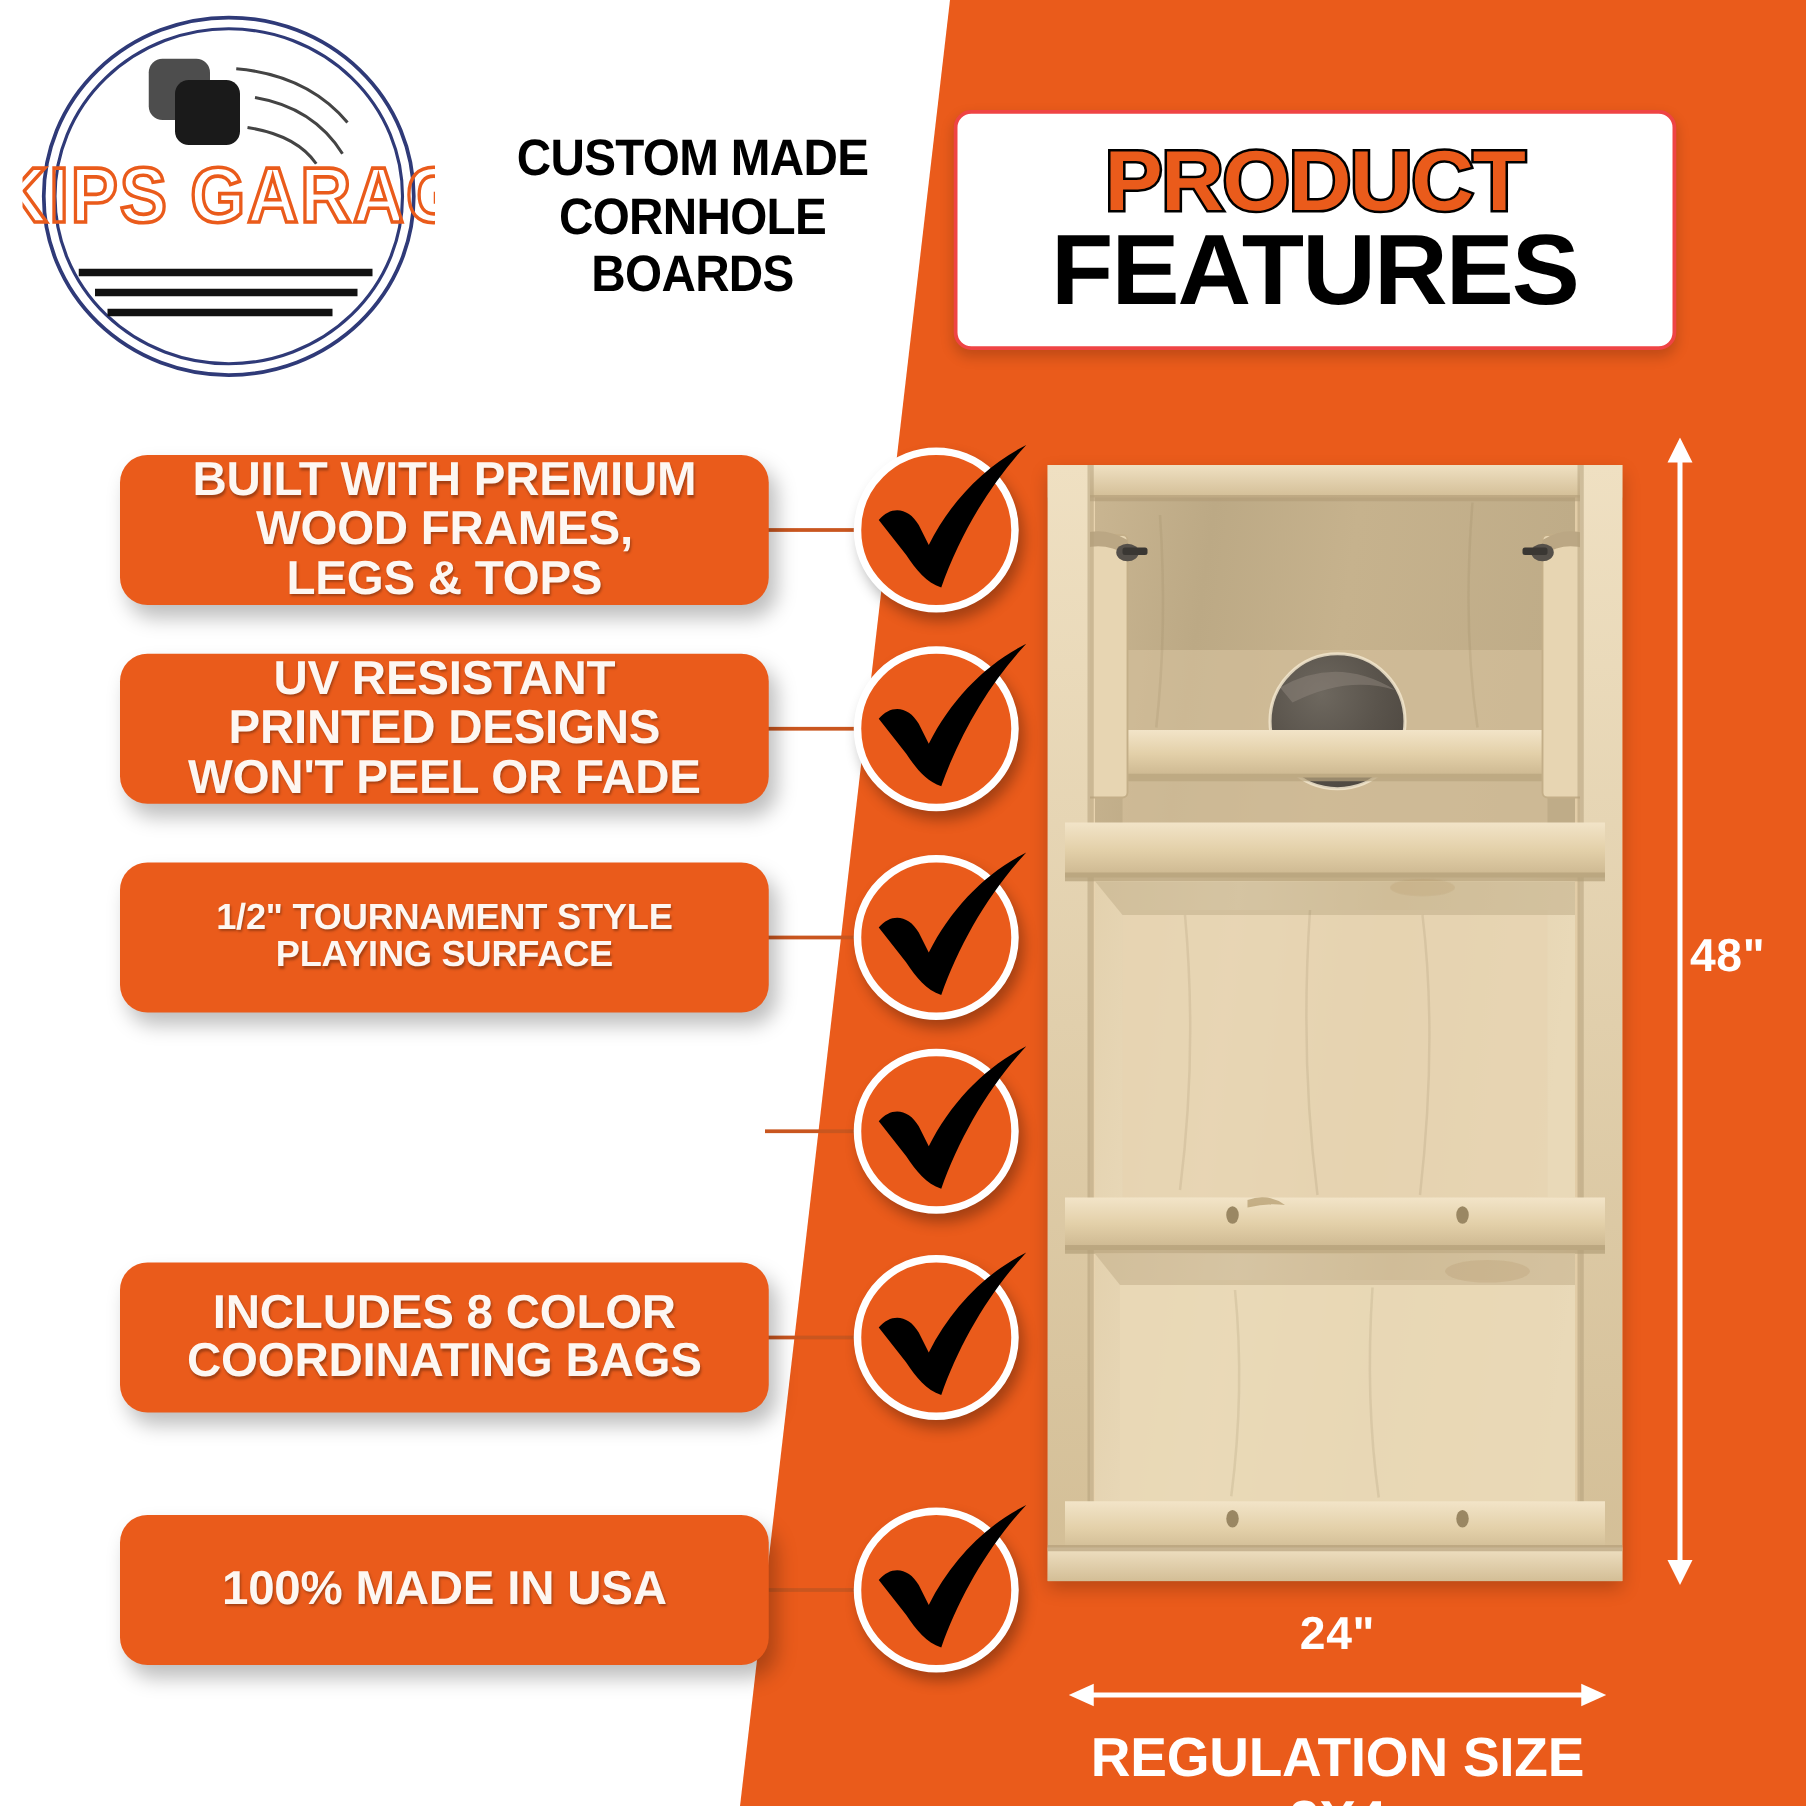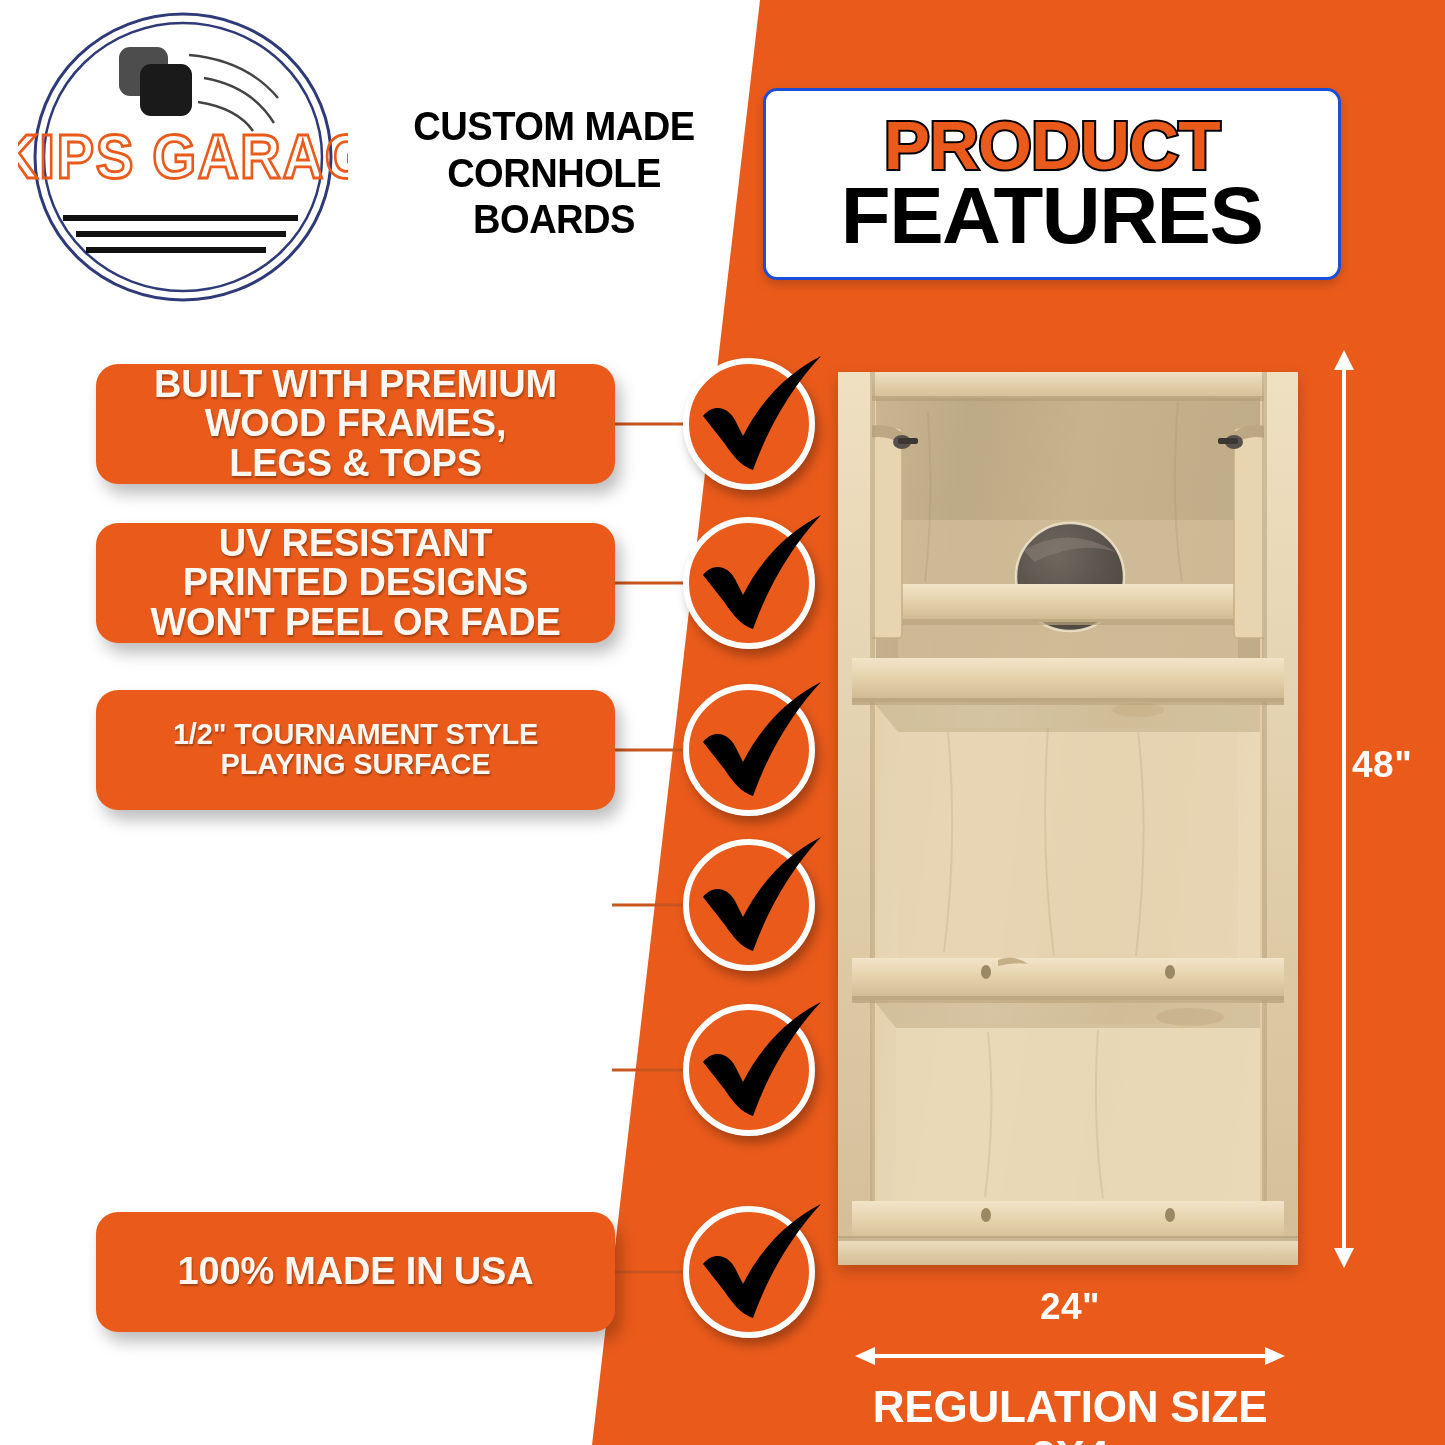--- a/index.html
+++ b/index.html
@@ -27,21 +27,21 @@
     text-align:center;color:#000;
     font-weight:700;font-size:41px;line-height:1.14;
     letter-spacing:-0.6px;
     font-family:"Liberation Sans","DejaVu Sans",sans-serif;
     transform:scaleX(0.93);transform-origin:50% 0;
   }
 
   
   .pf-box{
     position:absolute;left:763px;top:88px;width:578px;height:192px;
-    background:#ffffff;border:3px solid #1d4ed8;border-radius:14px;
+    background:#ffffff;border:3px solid #ef4444;border-radius:14px;
     box-sizing:border-box;
     display:flex;flex-direction:column;align-items:center;justify-content:center;
     box-shadow:0 5px 10px rgba(0,0,0,.18);
   }
   .pf-product{
     font-weight:700;font-size:68px;line-height:0.92;letter-spacing:-1px;
     color:#EA5B1B;
     -webkit-text-stroke:4px #000;
     paint-order:stroke fill;
     transform:scaleX(1.02);
@@ -186,20 +186,24 @@
     <div class="check-badge">
       <div class="check-circle"></div>
       <svg class="check-mark" viewBox="0 0 150 150">
         <path d="M24 72 C 34 60, 48 62, 56 76 L 64 92 C 82 56, 110 28, 142 12 C 112 44, 88 86, 74 126 C 62 122, 54 112, 46 100 Z" fill="#000"></path>
       </svg>
     </div>
   </div>
 
   <div class="feature-row" style="top:1010px">
     <div class="connector"></div>
+    <div class="pill">
+      <div class="pill-text">INCLUDES 8 COLOR
+COORDINATING BAGS</div>
+    </div>
     <div class="check-badge">
       <div class="check-circle"></div>
       <svg class="check-mark" viewBox="0 0 150 150">
         <path d="M24 72 C 34 60, 48 62, 56 76 L 64 92 C 82 56, 110 28, 142 12 C 112 44, 88 86, 74 126 C 62 122, 54 112, 46 100 Z" fill="#000"></path>
       </svg>
     </div>
   </div>
 
   <div class="feature-row" style="top:1212px">
     <div class="connector"></div>

